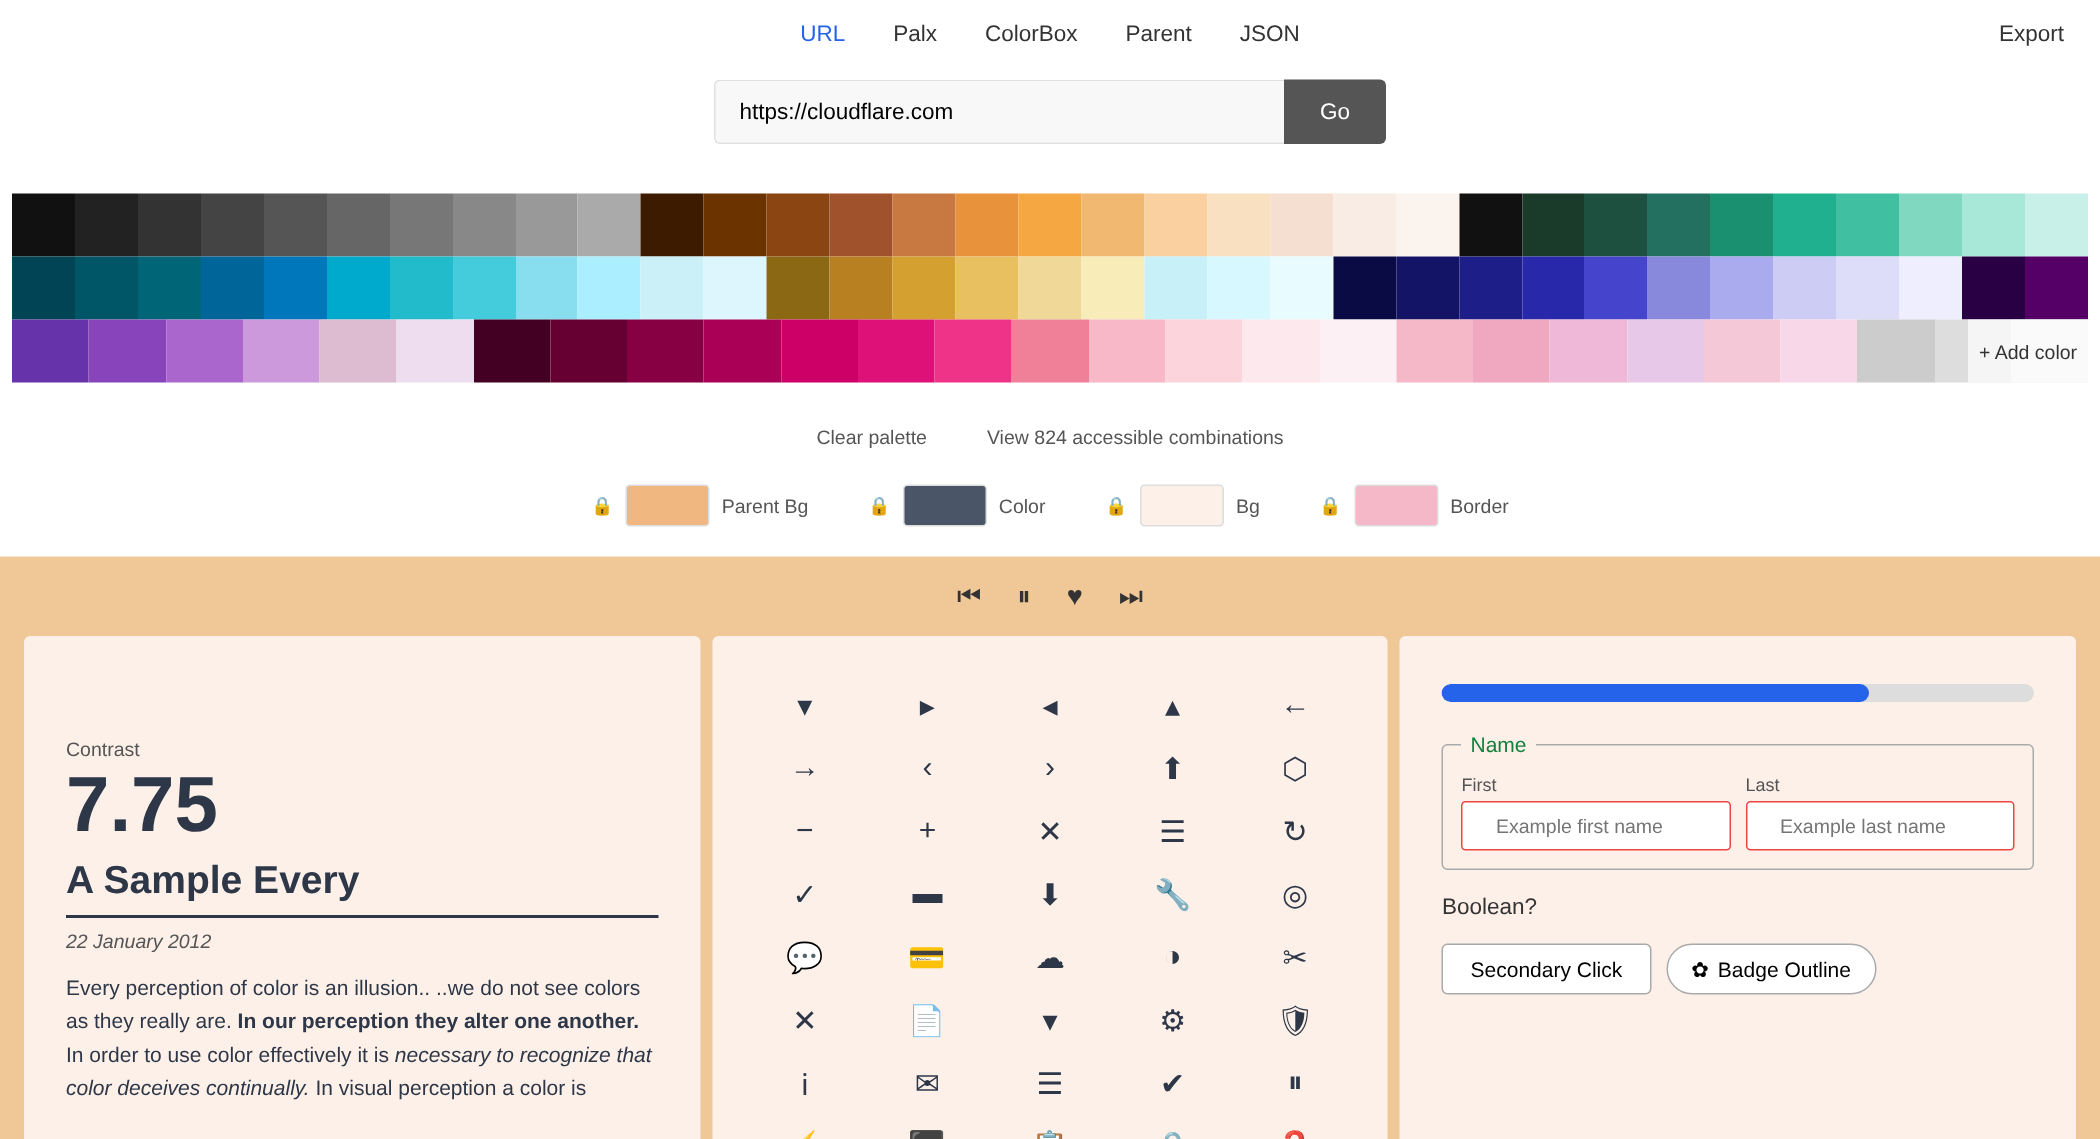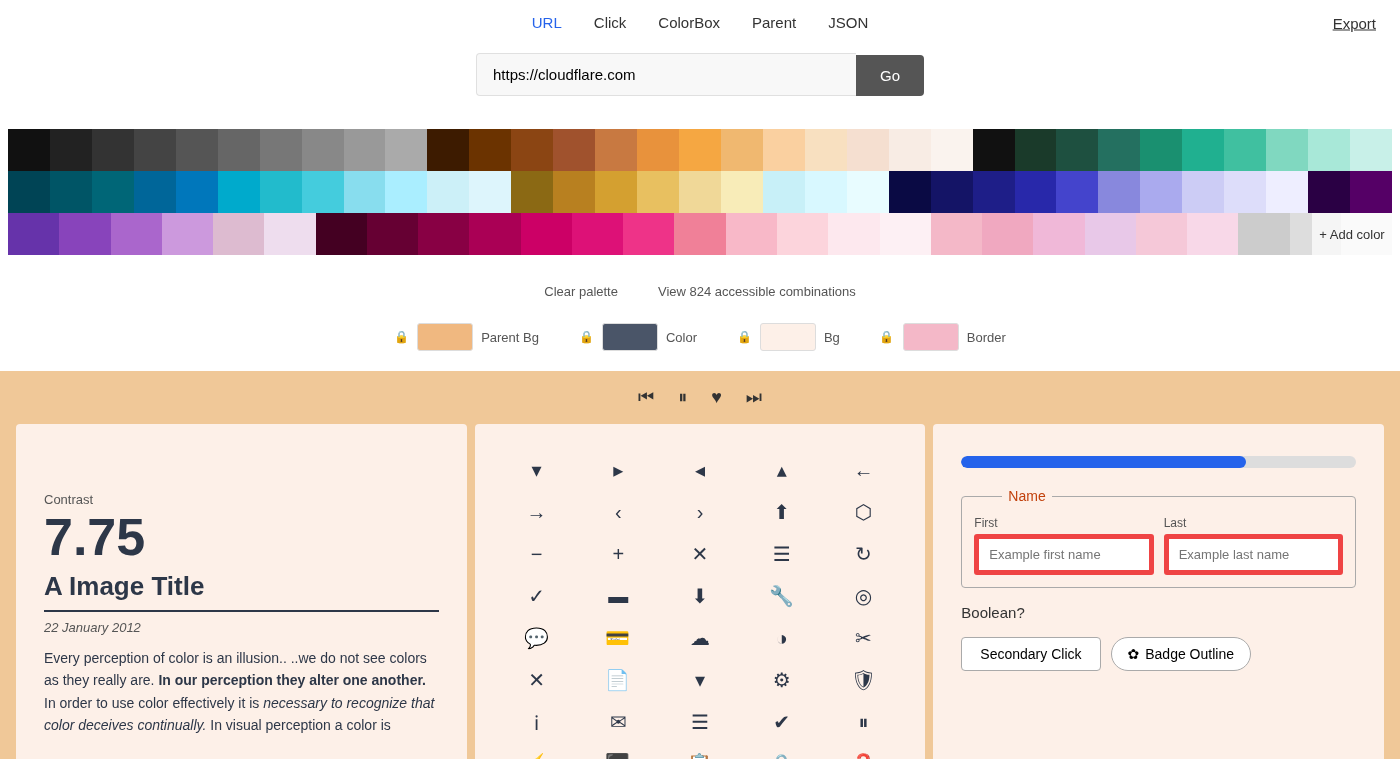--- a/index.html
+++ b/index.html
@@ -24,29 +24,27 @@
     .export-btn {
       position: absolute;
       right: 24px;
       top: 50%;
       transform: translateY(-50%);
       background: none;
       border: none;
       cursor: pointer;
       font-size: 15px;
       color: #333;
-      text-decoration: underline;
     }
 
     
     .url-bar {
       display: flex;
       justify-content: center;
       margin: 8px 0 16px;
-      align-items: flex-end;
     }
     .url-bar input {
       width: 380px;
       padding: 12px 16px;
       border: 1px solid #e0e0e0;
       border-right: none;
       font-size: 15px;
       outline: none;
       background: #f8f8f8;
       border-radius: 4px 0 0 4px;
@@ -192,34 +190,33 @@
       border-radius: 6px;
     }
     .form-fieldset {
       border: 1px solid #aaa;
       border-radius: 4px;
       padding: 12px;
       margin-bottom: 16px;
     }
     .form-legend {
       font-size: 14px;
-      color: #c2410c;
+      color: #15803d;
       padding: 0 6px;
-      margin-left: 28px;
     }
     .form-row {
       display: flex;
       gap: 10px;
     }
     .form-col { flex: 1; }
     .form-col label { font-size: 12px; color: #555; display: block; margin-bottom: 4px; }
     .form-col input {
       width: 100%;
-      padding: 8px 10px;
-      border: 5px solid #ef4444;
+      padding: 8px 22px;
+      border: 1px solid #ef4444;
       border-radius: 3px;
       font-size: 13px;
       background: #fff;
       outline: none;
     }
     .boolean-section { margin-bottom: 16px; }
     .boolean-label { font-size: 15px; font-weight: 500; margin-bottom: 8px; }
     .radio-group { display: flex; gap: 16px; align-items: center; }
     .radio-item { display: flex; align-items: center; gap: 5px; font-size: 14px; cursor: pointer; }
     .btn-row { display: flex; gap: 10px; }
@@ -241,21 +238,21 @@
       display: flex;
       align-items: center;
       gap: 6px;
     }
   </style>
 </head>
 <body>
 
 <nav class="top-nav">
   <a class="active">URL</a>
-  <a>Click</a>
+  <a>Palx</a>
   <a>ColorBox</a>
   <a>Parent</a>
   <a>JSON</a>
   <button class="export-btn">Export</button>
 </nav>
 
 <div class="url-bar">
   <input type="text" value="https://cloudflare.com" style="">
   <button>Go</button>
 </div>
@@ -402,21 +399,21 @@
     <span>⏸</span>
     <span>♥</span>
     <span>⏭</span>
   </div>
 
   <div class="preview-panels">
 
     <div class="panel">
       <div class="contrast-label">Contrast</div>
       <div class="contrast-value">7.75</div>
-      <div class="sample-title">A Image Title</div>
+      <div class="sample-title">A Sample Every</div>
       <div class="sample-date">22 January 2012</div>
       <div class="sample-text">
         <span>Every perception of color is an illusion.. ..we do not see colors as they really are. </span><strong>In our perception they alter one another.</strong><span> In order to use color effectively it is </span><em>necessary to recognize that color deceives continually.</em><span> In visual perception a color is</span>
       </div>
     </div>
 
     <div class="panel">
       <div class="icons-grid" id="icons-grid">
           <div class="icon-item">▾</div>
           <div class="icon-item">▸</div>

